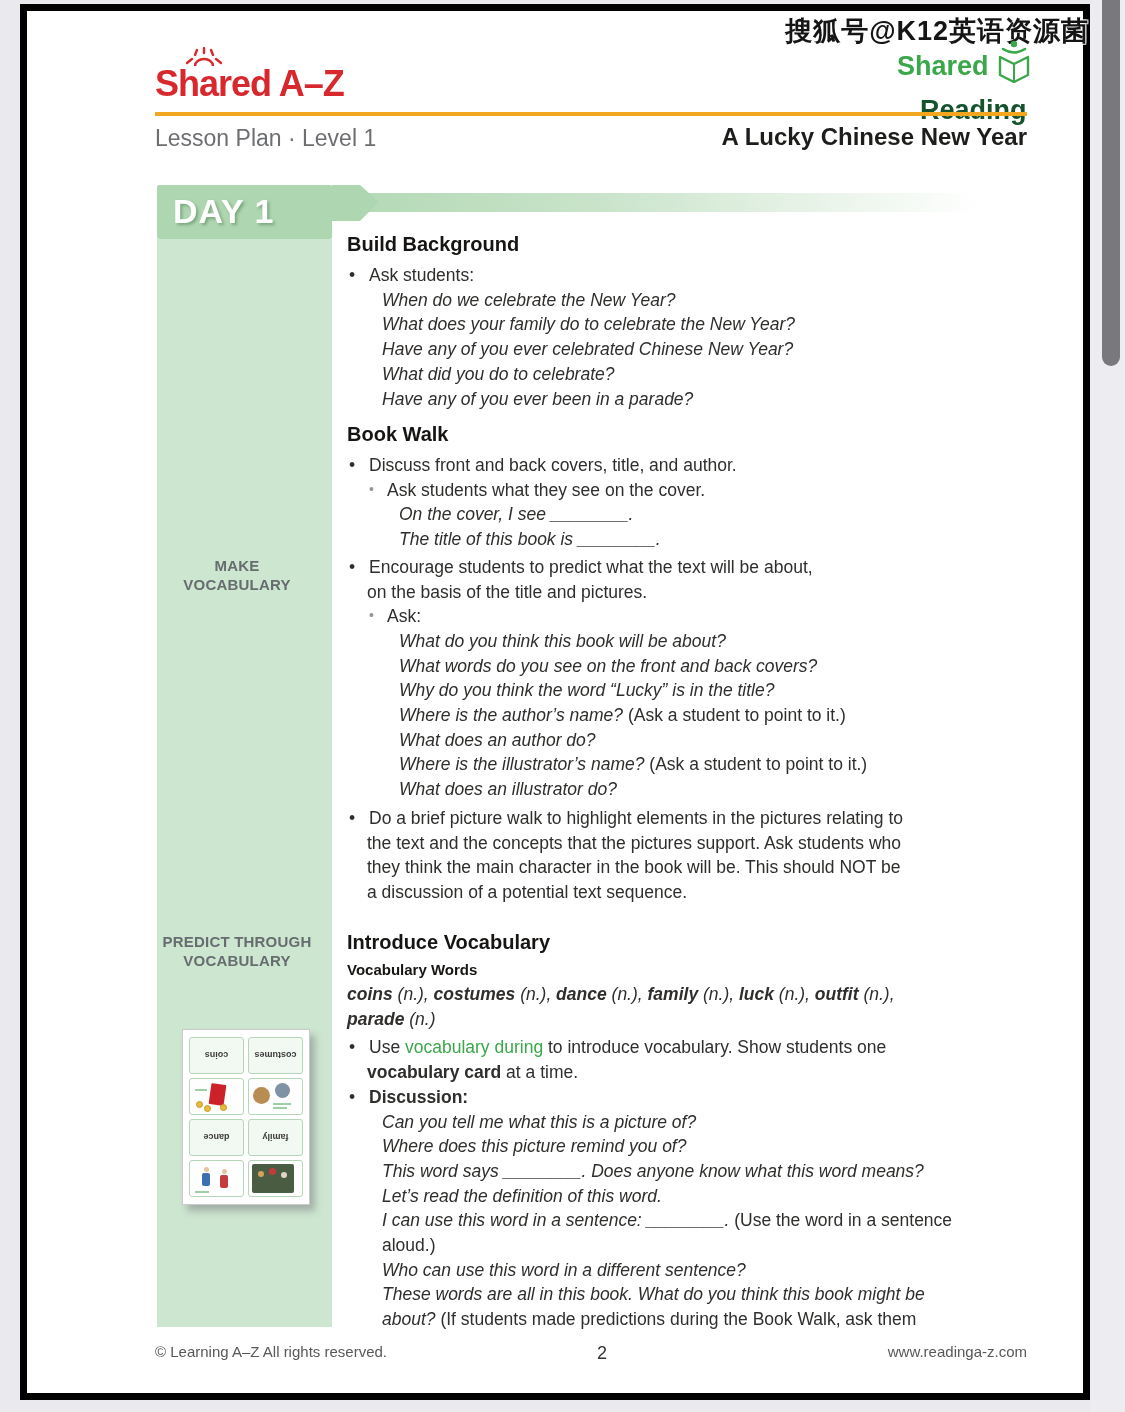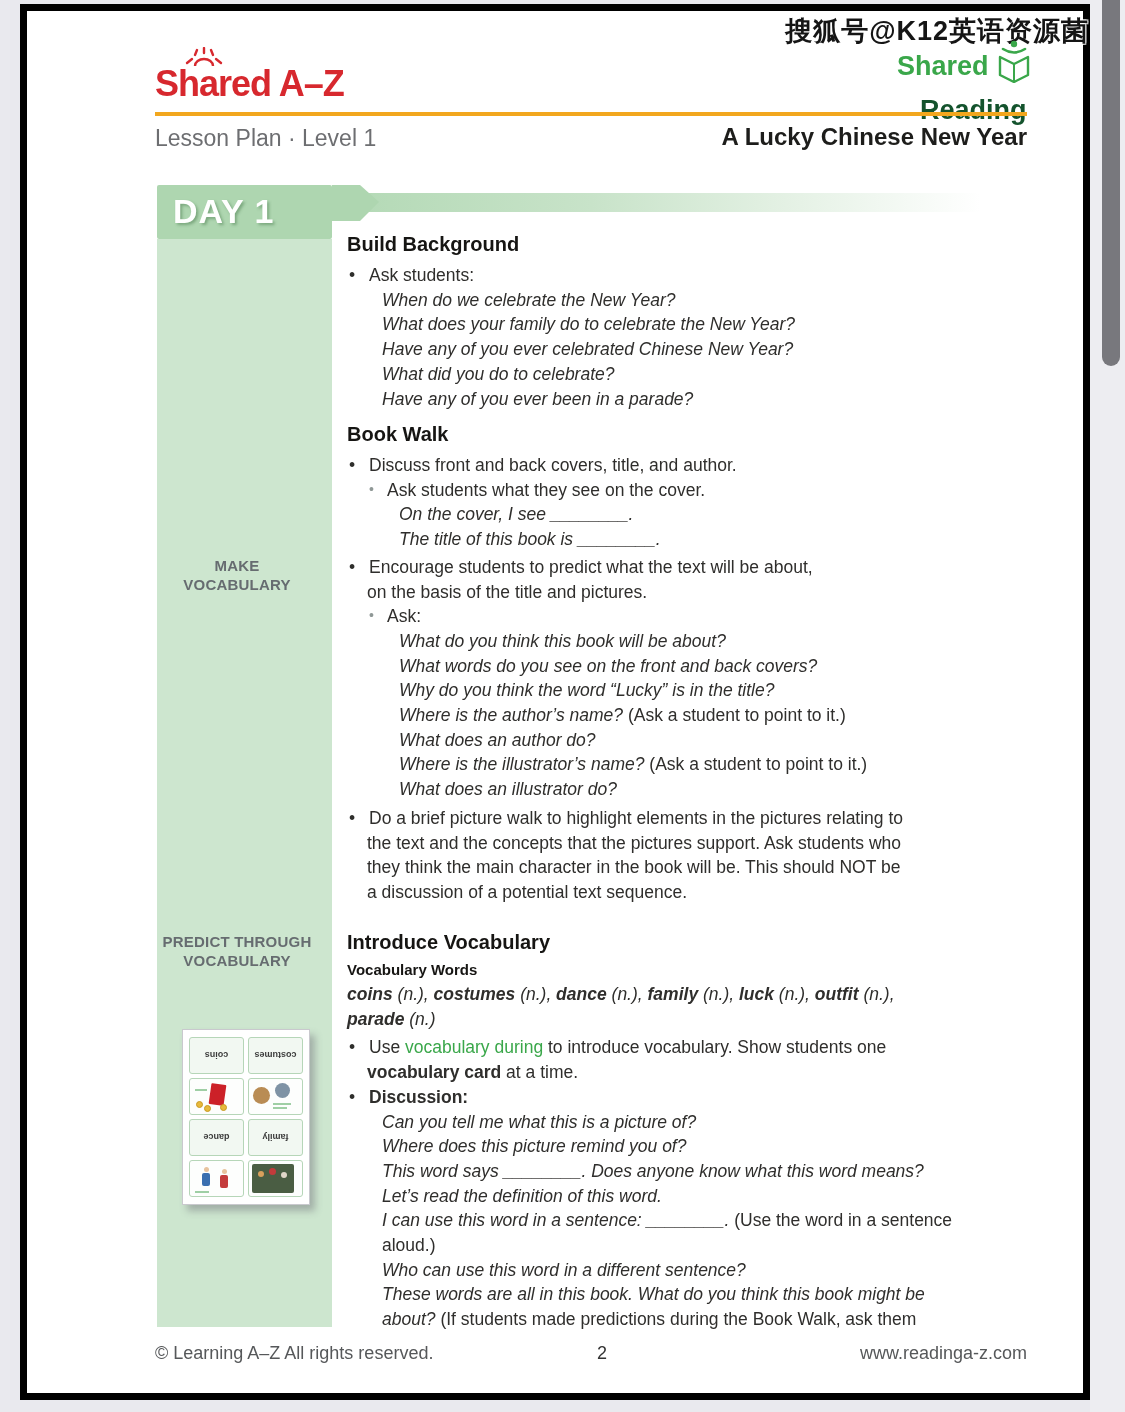--- a/index.html
+++ b/index.html
@@ -68,21 +68,21 @@
   .q35 { padding-left:35px; }
   .q52 { padding-left:52px; }
   .t20 { padding-left:20px; }
   .gap3 { margin-top:3px; } .gap4 { margin-top:4px; }
   .seg-i { font-style:italic; }
   .seg-bi { font-style:italic; font-weight:700; }
   .seg-b { font-weight:700; }
   .seg-g { color:#3aa74a; }
 
   
-  .foot { position:absolute; top:1332px; font-size:18px; color:#56585a; }
+  .foot { position:absolute; top:1332px; font-size:15px; color:#56585a; }
   .foot-left { left:128px; }
   .foot-page { left:450px; width:250px; text-align:center; font-size:18px; color:#333; }
   .foot-right { left:802px; width:198px; text-align:right; }
 
   
   .scroll-track { position:absolute; left:1090px; top:0; width:35px; height:1412px; background:#ededf1; }
   .scroll-thumb { position:absolute; left:1102px; top:0; width:18px; height:366px; background:#78787d;
     border-radius:0 0 9px 9px; }
 </style>
 </head>

